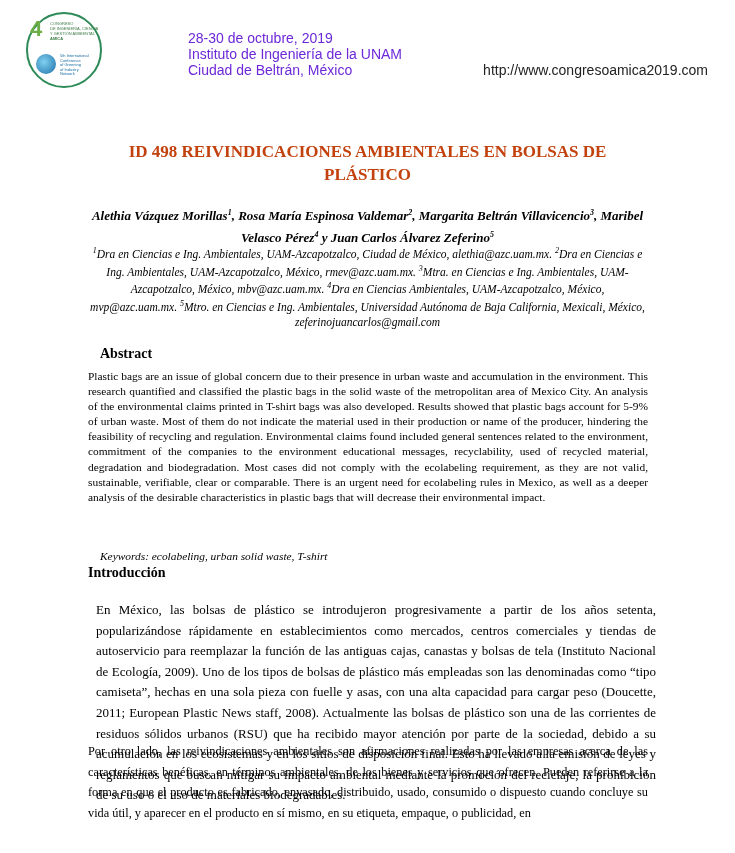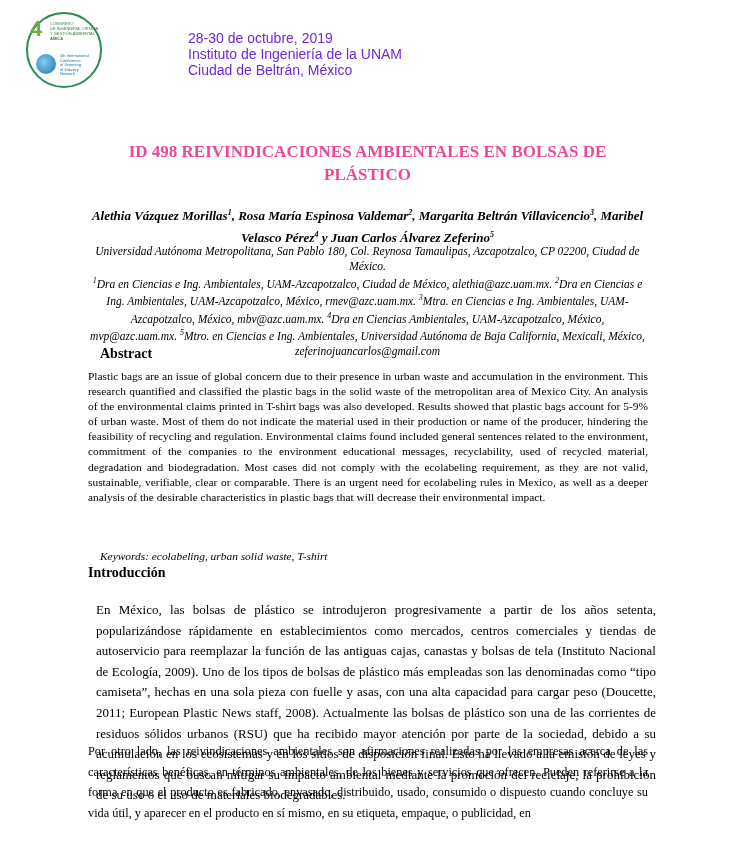--- a/index.html
+++ b/index.html
@@ -10,21 +10,21 @@
   .logo { position: absolute; left: 24px; top: 8px; width: 78px; height: 96px; }
   .logo .circle { position: absolute; left: 2px; top: 4px; width: 72px; height: 72px; border-radius: 50%; border: 2px solid #2e8b57; background: #fff; }
   .logo .lt { position: absolute; font-family: "Liberation Sans", sans-serif; font-size: 4px; line-height: 4.5px; color: #3a7d44; }
   .logo .num { position: absolute; left: 6px; top: 8px; font-family: "Liberation Sans", sans-serif; font-size: 22px; font-weight: bold; color: #6dad45; }
   .logo .globe { position: absolute; left: 12px; top: 46px; width: 20px; height: 20px; border-radius: 50%; background: radial-gradient(circle at 40% 40%, #7fd0f0, #1d6fa8); }
   .logo .blue { position: absolute; left: 36px; top: 46px; font-family: "Liberation Sans", sans-serif; font-size: 4px; line-height: 4.5px; color: #1d6fa8; width: 34px; }
   .hinfo { position: absolute; left: 188px; top: 30px; font-family: "Liberation Sans", sans-serif; font-size: 14px; line-height: 16px; color: #6d28d9; }
   .hurl { position: absolute; right: 27px; top: 62px; font-family: "Liberation Sans", sans-serif; font-size: 14px; color: #222; }
 
   
-  .title { position: absolute; left: 90px; width: 555px; top: 140px; text-align: center; font-size: 17px; font-weight: bold; color: #ec4899; line-height: 23px; }
+  .title { position: absolute; left: 90px; width: 555px; top: 140px; text-align: center; font-size: 17px; font-weight: bold; color: #c2410c; line-height: 23px; }
   .authors { position: absolute; left: 90px; width: 555px; top: 204px; text-align: center; font-size: 13px; font-weight: bold; line-height: 18px; font-style: italic; }
   .authors sup, .affil sup { font-size: 8px; }
   .affil { position: absolute; left: 88px; width: 559px; top: 244px; text-align: center; font-size: 11.5px; font-style: italic; line-height: 14.8px; }
 
   h2 { margin: 0; font-size: 14px; font-weight: bold; position: absolute; left: 88px; }
   .abstract-h { top: 346px; margin-left: 12px; }
   .abstract { position: absolute; left: 88px; width: 560px; top: 369px; font-size: 11.4px; text-align: justify; line-height: 15.1px; margin: 0; }
   .keywords { position: absolute; left: 88px; width: 560px; top: 538px; font-size: 11.4px; font-style: italic; margin: 12px; }
   .intro-h { top: 565px; }
   .p1 { position: absolute; left: 88px; width: 560px; top: 592px; font-size: 13px; text-align: justify; line-height: 20.6px; margin: 8px; }
@@ -48,33 +48,33 @@
       <div>of Greening</div>
       <div>of Industry</div>
       <div>Network</div>
     </div>
   </div>
   <div class="hinfo">
     <div>28-30 de octubre, 2019</div>
     <div>Instituto de Ingeniería de la UNAM</div>
     <div>Ciudad de Beltrán, México</div>
   </div>
+  <div class="hurl">http://www.congresoamica2019.com</div>
 </div>
 
 <div class="title">
   <div>ID 498 REIVINDICACIONES AMBIENTALES EN BOLSAS DE</div>
   <div>PLÁSTICO</div>
 </div>
 
 <div class="authors">
   <span><span>Alethia Vázquez Morillas</span><sup>1</sup><span>, </span></span><span><span>Rosa María Espinosa Valdemar</span><sup>2</sup><span>, </span></span><span><span>Margarita Beltrán Villavicencio</span><sup>3</sup><span>, </span></span><span><span>Maribel Velasco Pérez</span><sup>4</sup><span> y </span></span><span><span>Juan Carlos Álvarez Zeferino</span><sup>5</sup></span>
 </div>
 
 <div class="affil">
-  <div>Universidad Autónoma Metropolitana, San Pablo 180, Col. Reynosa Tamaulipas, Azcapotzalco, CP 02200, Ciudad de México.</div>
   <div><sup>1</sup><span>Dra en Ciencias e Ing. Ambientales, UAM-Azcapotzalco, Ciudad de México, alethia@azc.uam.mx. </span><sup>2</sup><span>Dra en Ciencias e Ing. Ambientales, UAM-Azcapotzalco, México, rmev@azc.uam.mx. </span><sup>3</sup><span>Mtra. en Ciencias e Ing. Ambientales, UAM-Azcapotzalco, México, mbv@azc.uam.mx. </span><sup>4</sup><span>Dra en Ciencias Ambientales, UAM-Azcapotzalco, México, mvp@azc.uam.mx. </span><sup>5</sup><span>Mtro. en Ciencias e Ing. Ambientales, Universidad Autónoma de Baja California, Mexicali, México, zeferinojuancarlos@gmail.com</span></div>
 </div>
 
 <h2 class="abstract-h">Abstract</h2>
 <p class="abstract">Plastic bags are an issue of global concern due to their presence in urban waste and accumulation in the environment. This research quantified and classified the plastic bags in the solid waste of the metropolitan area of Mexico City. An analysis of the environmental claims printed in T-shirt bags was also developed. Results showed that plastic bags account for 5-9% of urban waste. Most of them do not indicate the material used in their production or name of the producer, hindering the feasibility of recycling and regulation. Environmental claims found included general sentences related to the environment, commitment of the companies to the environment educational messages, recyclability, used of recycled material, degradation and biodegradation. Most cases did not comply with the ecolabeling requirement, as they are not valid, sustainable, verifiable, clear or comparable. There is an urgent need for ecolabeling rules in Mexico, as well as a deeper analysis of the desirable characteristics in plastic bags that will decrease their environmental impact.</p>
 <p class="keywords">Keywords: ecolabeling, urban solid waste, T-shirt</p>
 
 <h2 class="intro-h">Introducción</h2>
 <p class="p1">En México, las bolsas de plástico se introdujeron progresivamente a partir de los años setenta, popularizándose rápidamente en establecimientos como mercados, centros comerciales y tiendas de autoservicio para reemplazar la función de las antiguas cajas, canastas y bolsas de tela (Instituto Nacional de Ecología, 2009). Uno de los tipos de bolsas de plástico más empleadas son las denominadas como “tipo camiseta”, hechas en una sola pieza con fuelle y asas, con una alta capacidad para cargar peso (Doucette, 2011; European Plastic News staff, 2008). Actualmente las bolsas de plástico son una de las corrientes de residuos sólidos urbanos (RSU) que ha recibido mayor atención por parte de la sociedad, debido a su acumulación en los ecosistemas y en los sitios de disposición final. Esto ha llevado a la emisión de leyes y reglamentos que buscan mitigar su impacto ambiental mediante la promoción del reciclaje, la prohibición de su uso o el uso de materiales biodegradables.</p>
 <p class="p2">Por otro lado, las reivindicaciones ambientales son afirmaciones realizadas por las empresas acerca de las características benéficas, en términos ambientales, de los bienes y servicios que ofrecen. Pueden referirse a la forma en que el producto es fabricado, envasado, distribuido, usado, consumido o dispuesto cuando concluye su vida útil, y aparecer en el producto en sí mismo, en su etiqueta, empaque, o publicidad, en</p>

